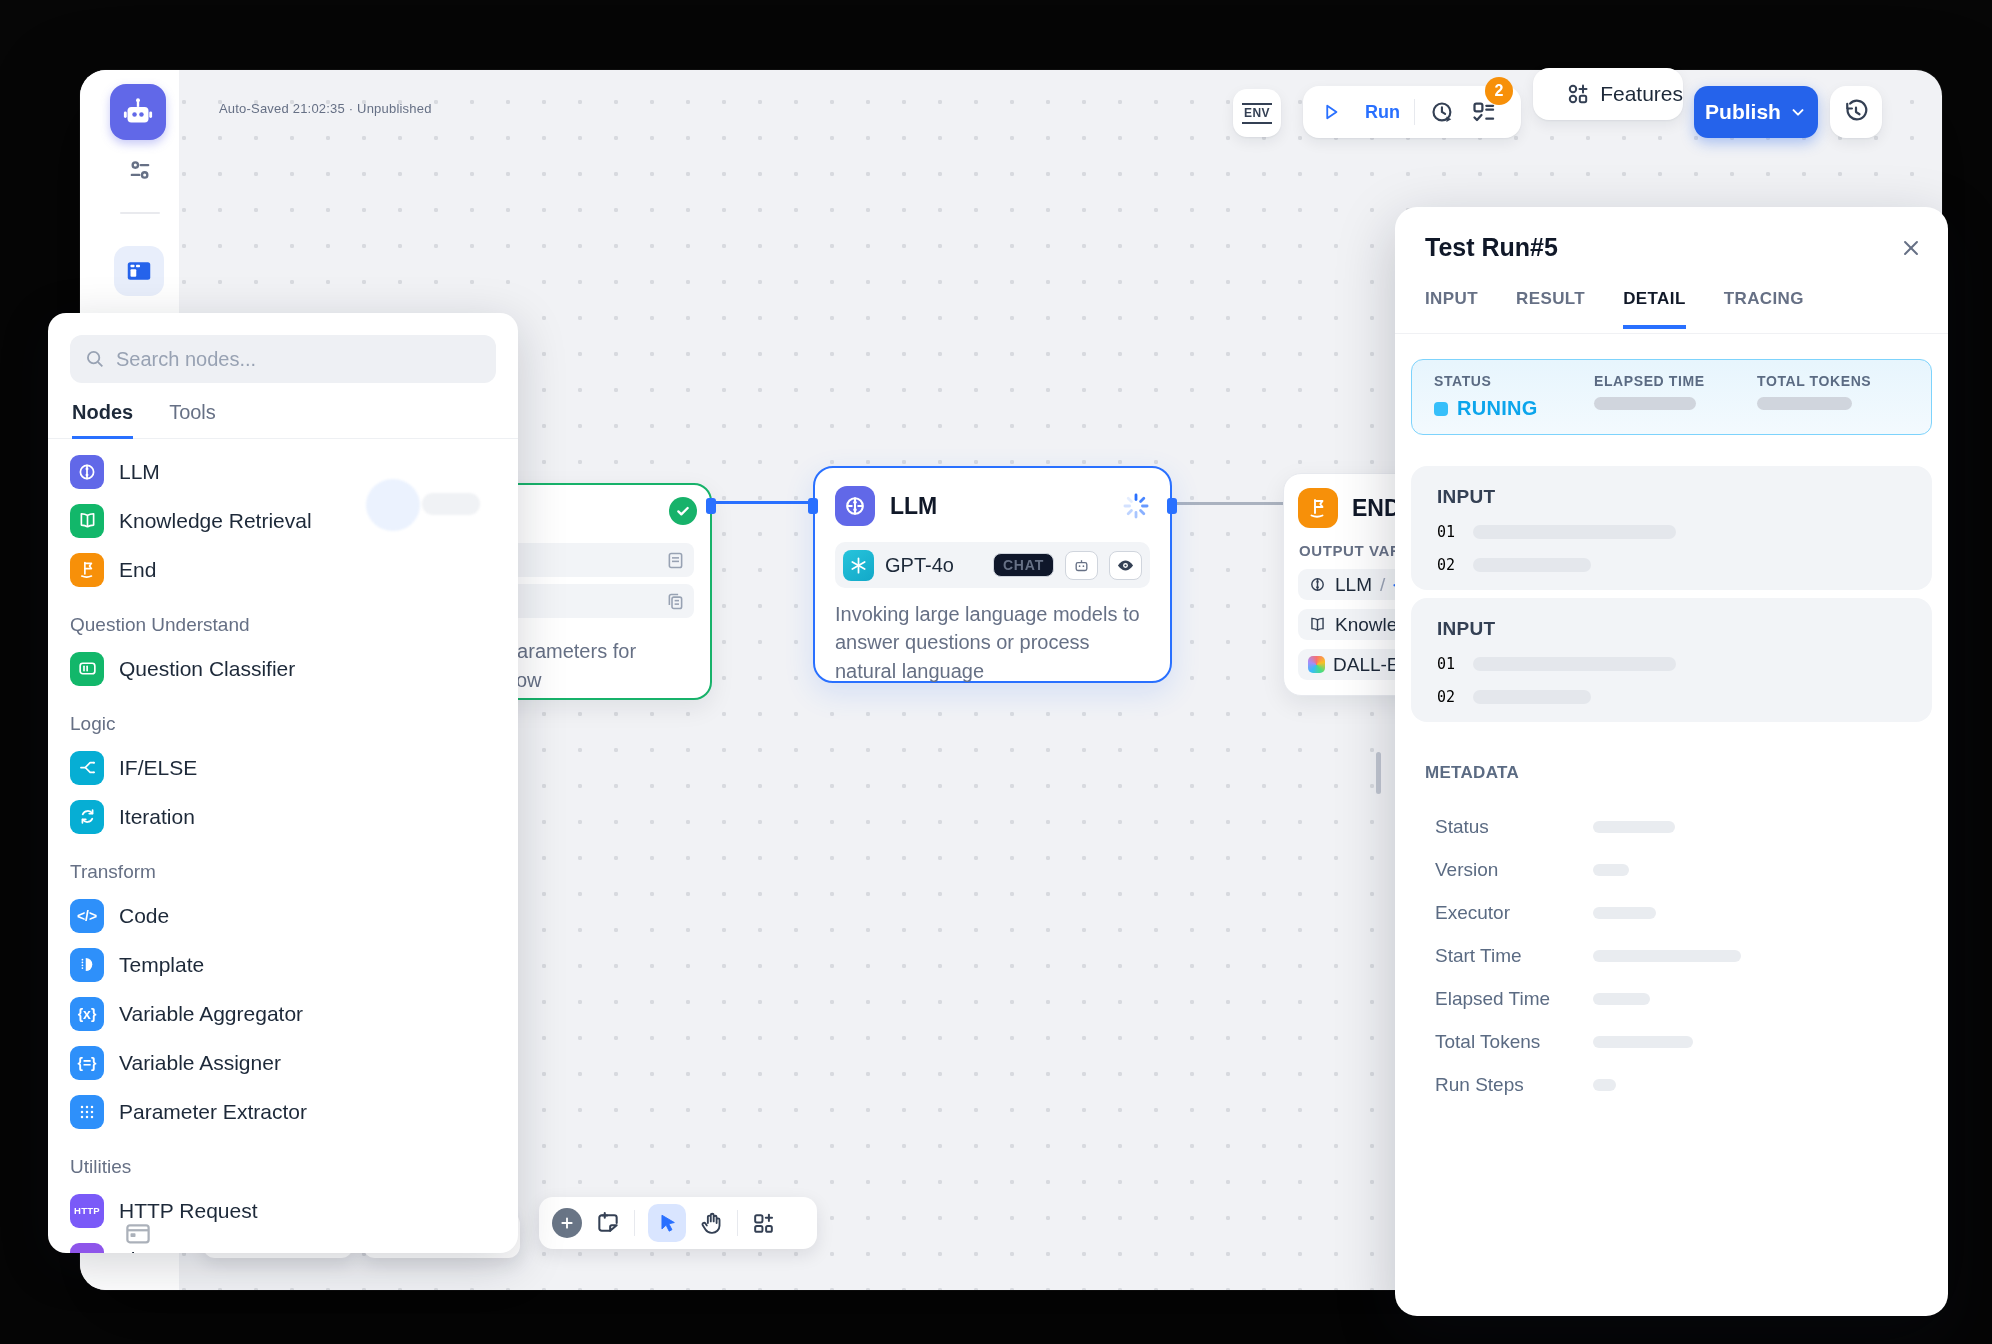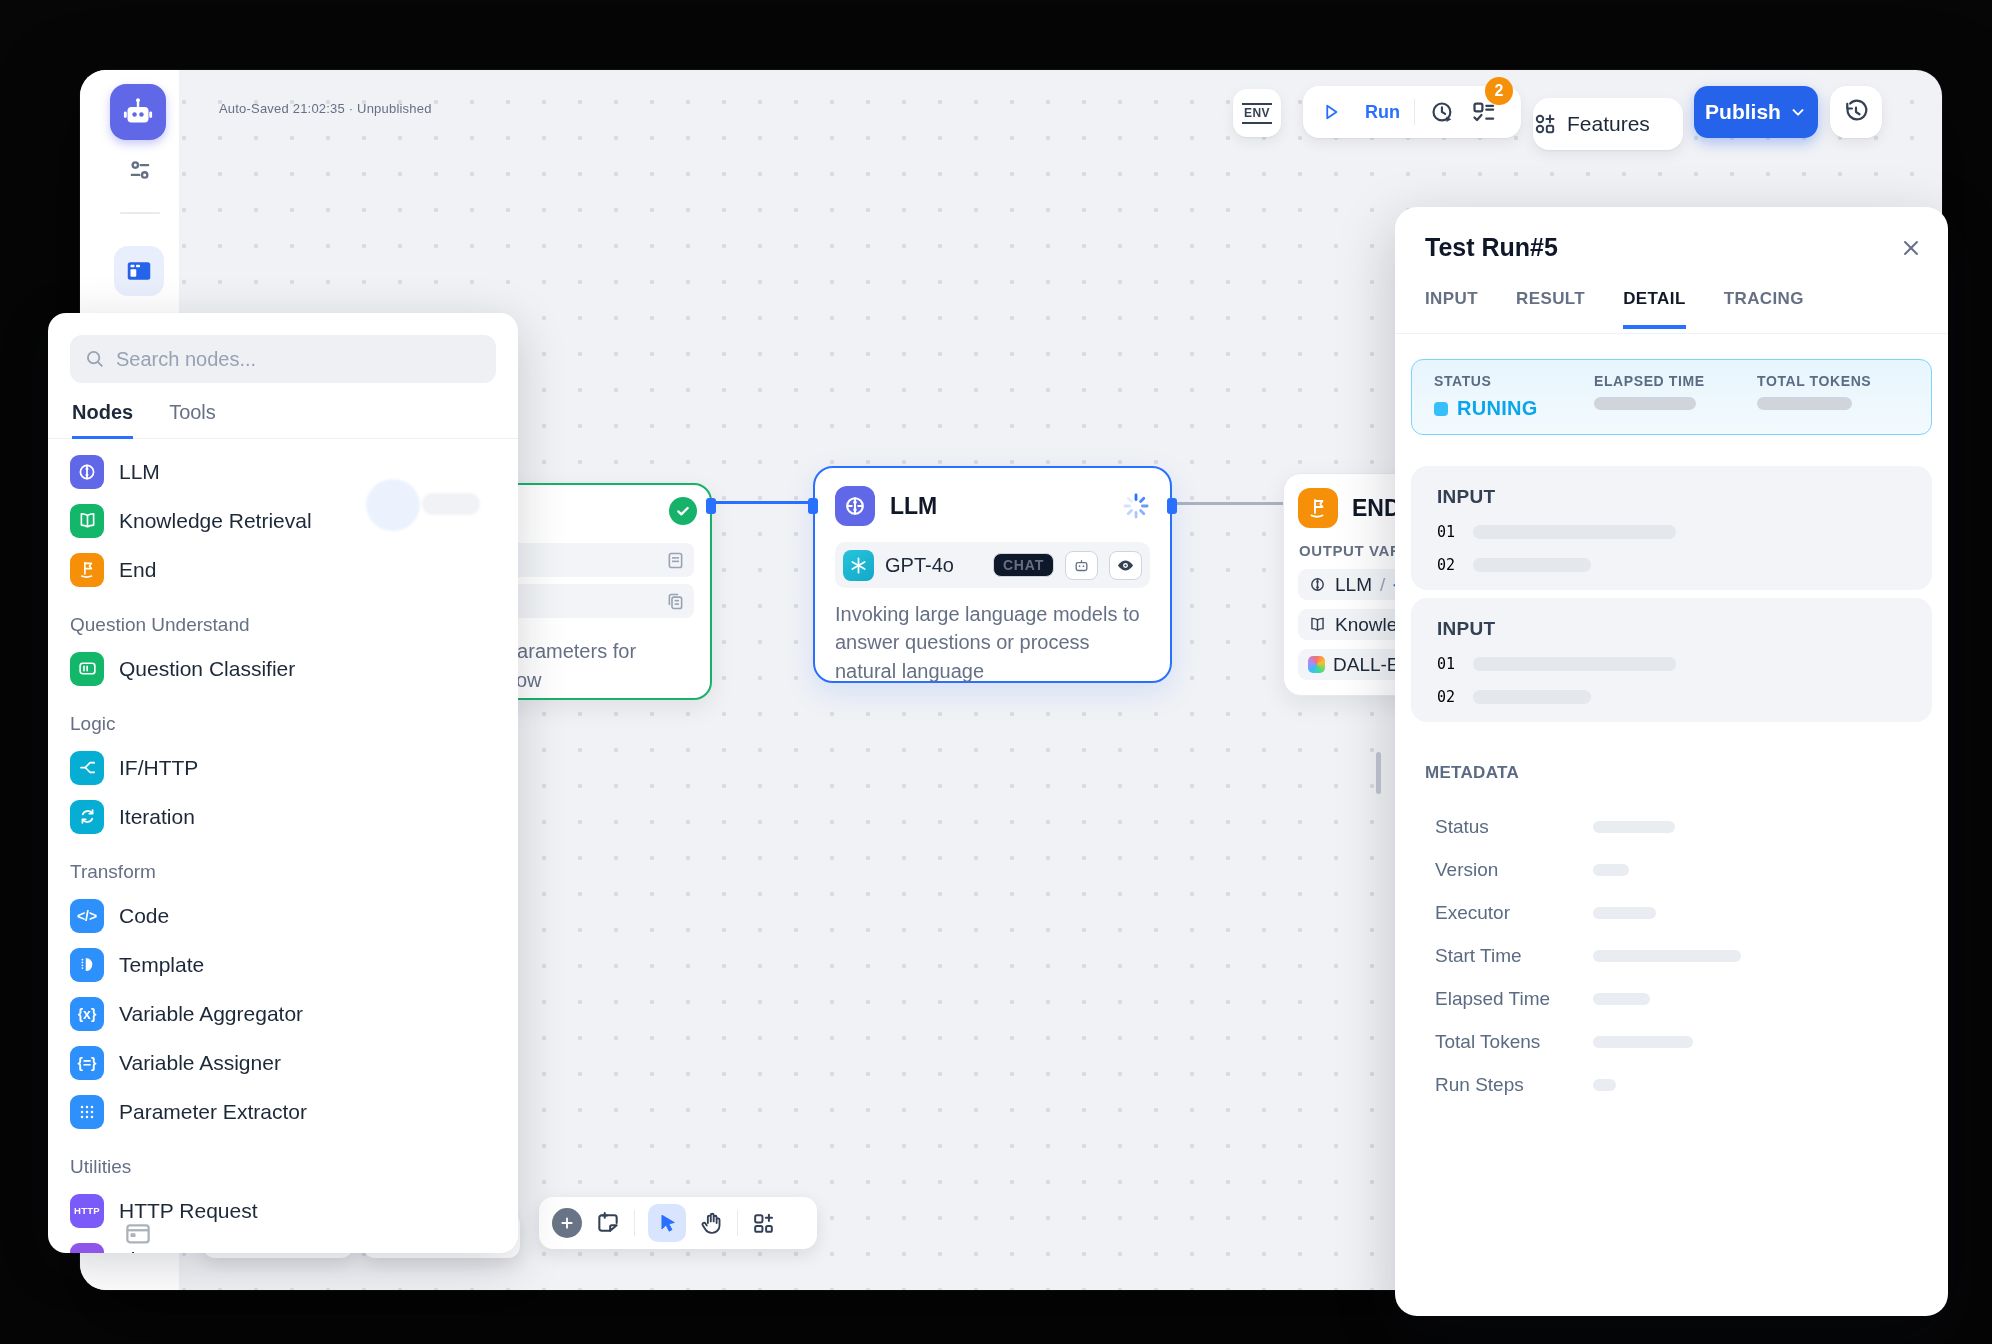--- a/index.html
+++ b/index.html
@@ -33,21 +33,21 @@
     box-shadow:0 1px 2px rgba(16,24,40,.05),0 5px 14px rgba(16,24,40,.07);}
   .env-pill{left:1233px;top:89px;width:48px;height:48px;border-radius:14px;justify-content:center;cursor:pointer;}
   .env-glyph{font-size:12px;font-weight:800;color:#344054;letter-spacing:.5px;
     border-top:2.4px solid #344054;border-bottom:2.4px solid #344054;padding:1px 2px;line-height:1.25;}
   .run-pill{left:1303px;top:86px;width:218px;height:52px;padding:0 18px;gap:14px;}
   .run-btn{display:flex;align-items:center;gap:24px;color:var(--blue);font-size:18px;font-weight:600;cursor:pointer;}
   .vline{width:1px;height:26px;background:#e7e9ee;}
   .icon-btn{display:flex;align-items:center;justify-content:center;color:#344054;cursor:pointer;position:relative;}
   .badge{position:absolute;top:-22px;right:-16px;width:28px;height:28px;border-radius:50%;background:#f79009;
     color:#fff;font-size:16px;font-weight:700;display:flex;align-items:center;justify-content:center;}
-  .features-pill{left:1533px;top:98px;width:150px;height:52px;justify-content:flex-start;gap:10px;
+  .features-pill{left:1533px;top:68px;width:150px;height:52px;justify-content:flex-end;gap:10px;
     font-size:21px;font-weight:500;color:#1d2939;cursor:pointer;}
   .publish-btn{position:absolute;left:1694px;top:86px;width:124px;height:52px;border-radius:14px;background:var(--publish);
     color:#fff;font-size:21px;font-weight:600;display:flex;align-items:center;justify-content:center;gap:8px;
     box-shadow:0 5px 14px rgba(37,99,235,.35);cursor:pointer;}
   .history-pill{left:1830px;top:86px;width:52px;height:52px;justify-content:center;cursor:pointer;}
 
   
   .palette{position:absolute;left:48px;top:313px;width:470px;height:940px;background:#fff;border-radius:18px;
     z-index:30;box-shadow:0 12px 50px rgba(16,24,40,.18);padding:22px 0 0;overflow:hidden;}
   .searchbox{margin:0 22px;height:48px;border-radius:12px;background:#eef0f4;display:flex;align-items:center;
@@ -468,21 +468,21 @@
       <div class="psection">Logic</div>
       <div class="pitem">
         <span class="nicon" style="background:#06aed4">
           <svg width="21" height="21" viewBox="0 0 24 24" fill="none" stroke="#fff" stroke-width="2" stroke-linecap="round" stroke-linejoin="round">
               <path d="M4.5 12h5l5.5-5.5h4.5"></path>
               <path d="M9.5 12l5.5 5.5h4.5"></path>
               <circle cx="19.2" cy="6.5" r="1" fill="#fff" stroke="none"></circle>
               <circle cx="19.2" cy="17.5" r="1" fill="#fff" stroke="none"></circle>
             </svg>
         </span>
-        <span class="plabel">IF/HTTP</span>
+        <span class="plabel">IF/ELSE</span>
       </div>
       <div class="pitem">
         <span class="nicon" style="background:#06aed4">
           <svg width="21" height="21" viewBox="0 0 24 24" fill="none" stroke="#fff" stroke-width="2" stroke-linecap="round" stroke-linejoin="round">
               <path d="M6.5 9.5a6.3 6.3 0 0 1 11-1"></path>
               <path d="M17.8 4.8v3.8H14"></path>
               <path d="M17.5 14.5a6.3 6.3 0 0 1-11 1"></path>
               <path d="M6.2 19.2v-3.8H10"></path>
             </svg>
         </span>

